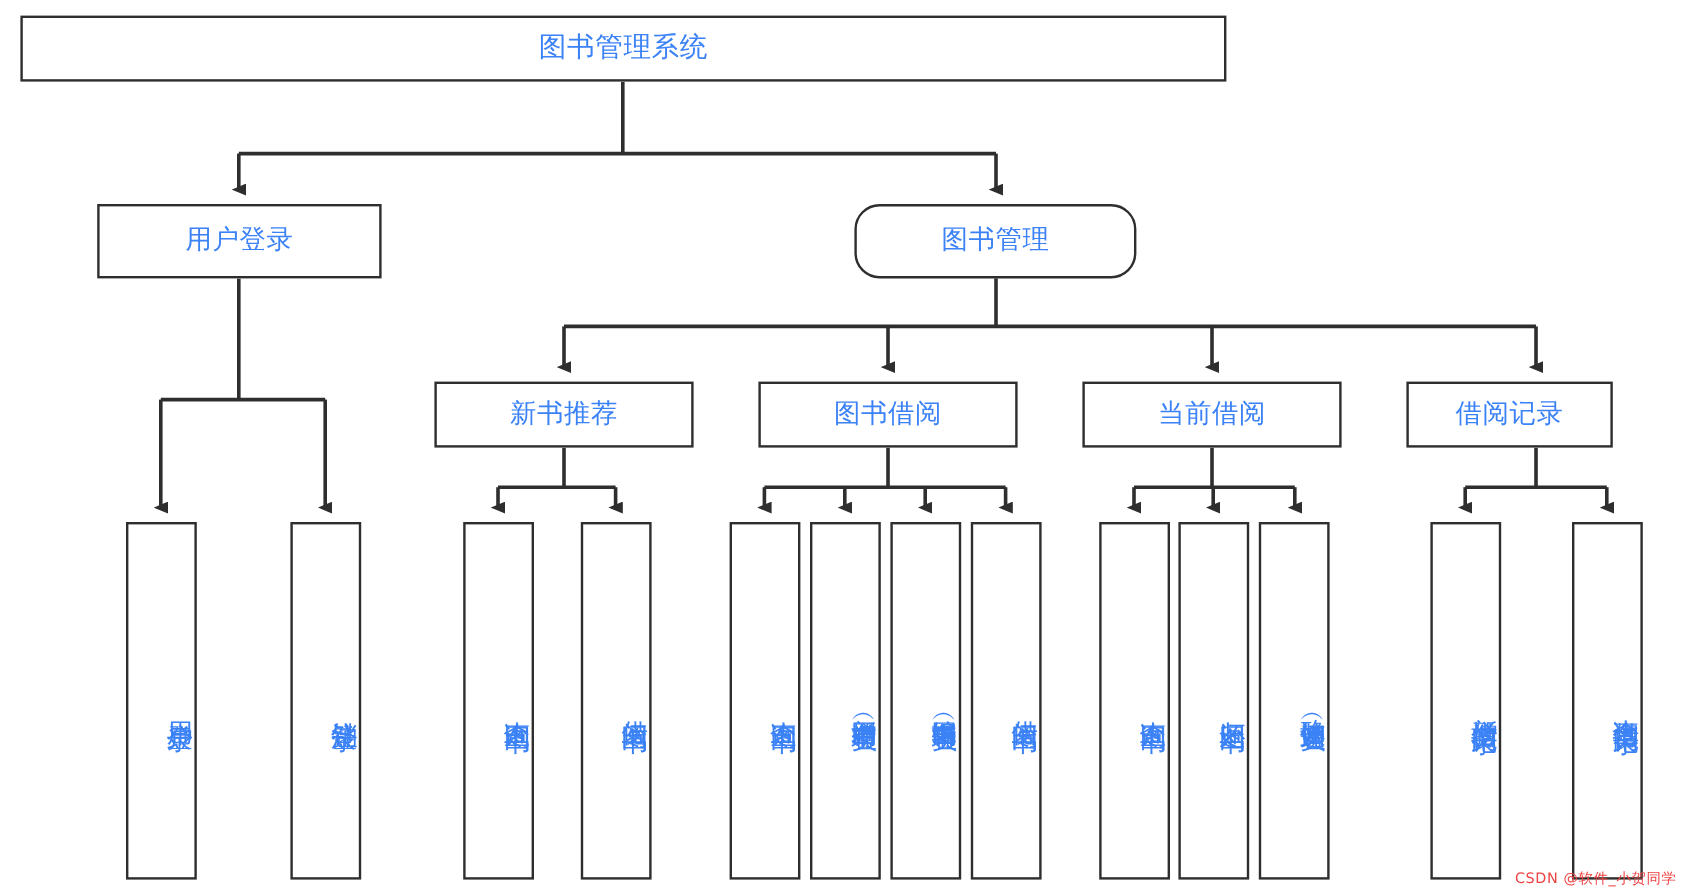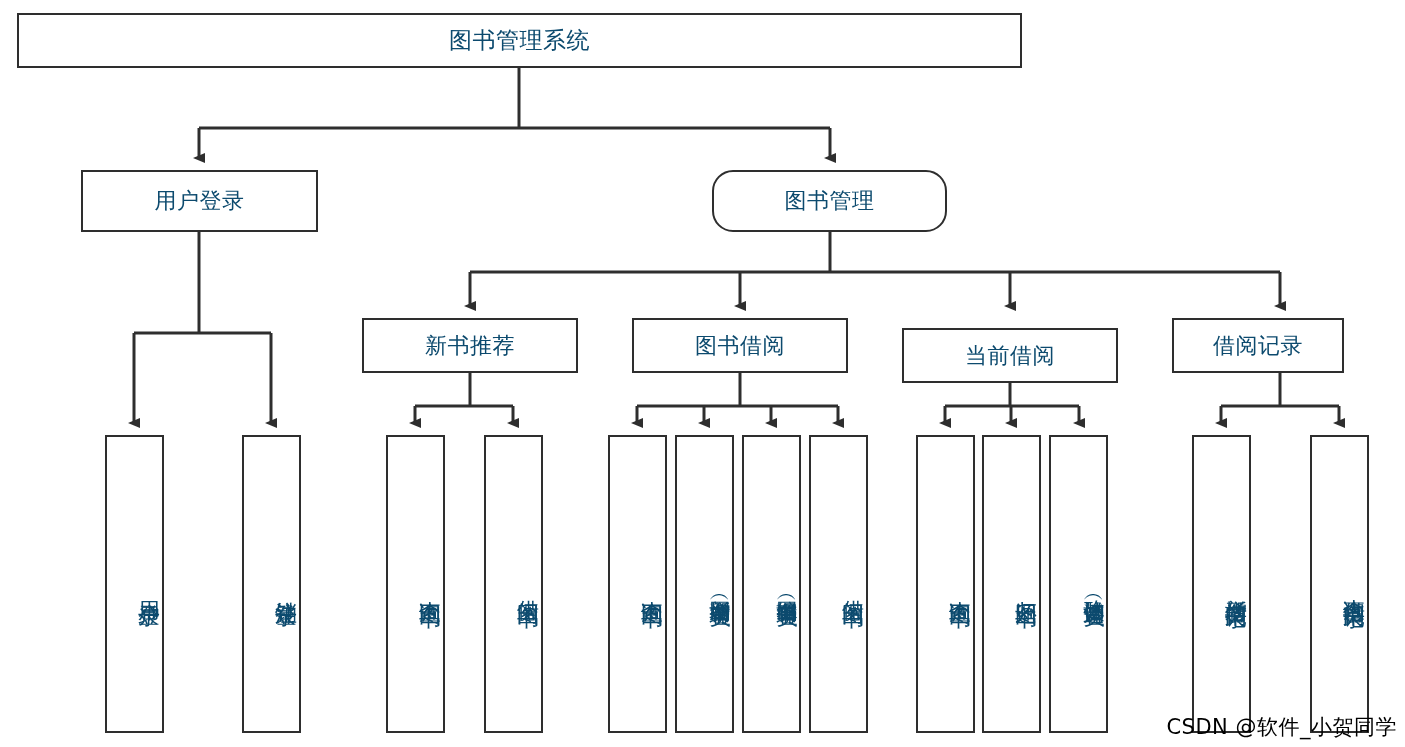--- a/index.html
+++ b/index.html
@@ -23,21 +23,21 @@
     top: 0;
     width: 1405px;
     height: 747px;
     pointer-events: none;
   }
   .node {
     position: absolute;
     box-sizing: border-box;
     border: 2px solid #2e2e2e;
     background: #ffffff;
-    color: #0c4a6e;
+    color: #3b82f6;
     display: flex;
     align-items: center;
     justify-content: center;
     text-align: center;
     line-height: 1.18;
   }
   .node.horiz {
     font-size: 22px;
     letter-spacing: 0.5px;
   }
@@ -54,22 +54,22 @@
     padding-top: 6px;
   }
   .node.vert.tall-text {
     font-size: 21px;
     letter-spacing: 1px;
   }
   .watermark {
     position: absolute;
     right: 8px;
     bottom: 6px;
-    font-size: 21px;
-    color: #000000;
+    font-size: 12px;
+    color: #ef4444;
     letter-spacing: 0.5px;
     white-space: nowrap;
   }
 </style>
 </head>
 <body>
 
 <div id="canvas">
 
   <svg id="wires" viewBox="0 0 1405 747">
@@ -132,21 +132,21 @@
   <div class="node horiz" style="left:712px; top:170px; width:235px; height:62px;border-radius:21px;">
     <span>图书管理</span>
   </div>
 
   <div class="node horiz" style="left:362px; top:318px; width:216px; height:55px;align-items:center;">
     <span>新书推荐</span>
   </div>
   <div class="node horiz" style="left:632px; top:318px; width:216px; height:55px;">
     <span>图书借阅</span>
   </div>
-  <div class="node horiz" style="left:902px; top:328px; width:216px; height:55px;">
+  <div class="node horiz" style="left:902px; top:318px; width:216px; height:55px;">
     <span>当前借阅</span>
   </div>
   <div class="node horiz" style="left:1172px; top:318px; width:172px; height:55px;">
     <span>借阅记录</span>
   </div>
 
   <div class="node vert" style="left:105px; top:435px; width:59px; height:298px;">
     <span>用户登录</span>
   </div>
   <div class="node vert" style="left:242px; top:435px; width:59px; height:298px;">

